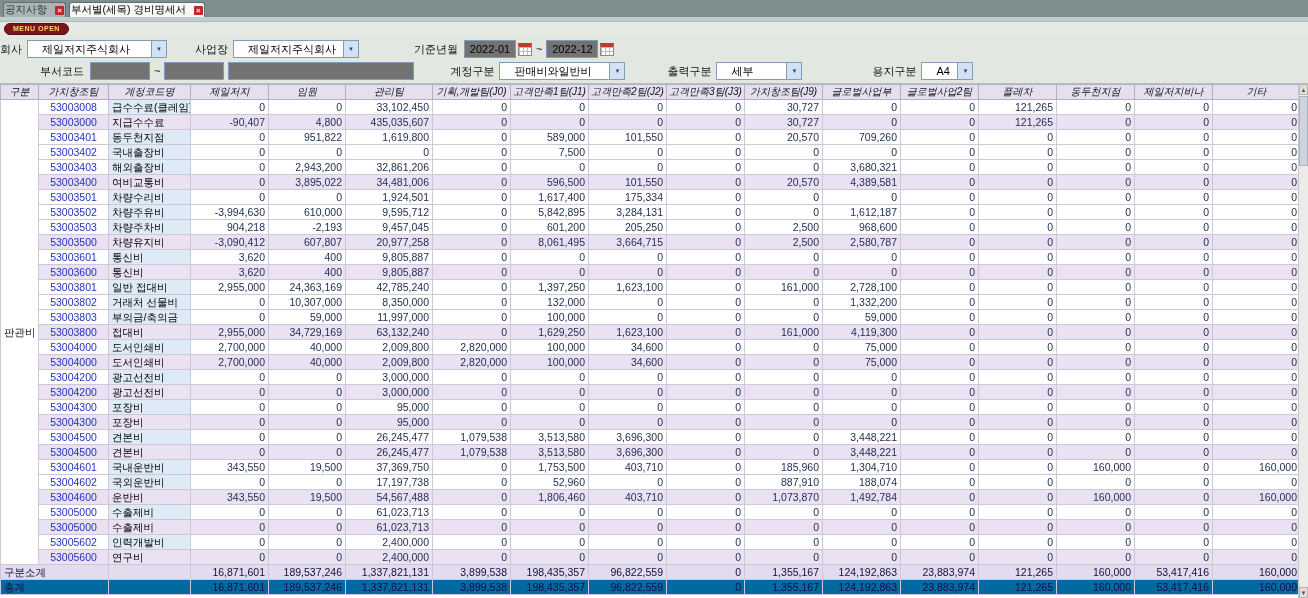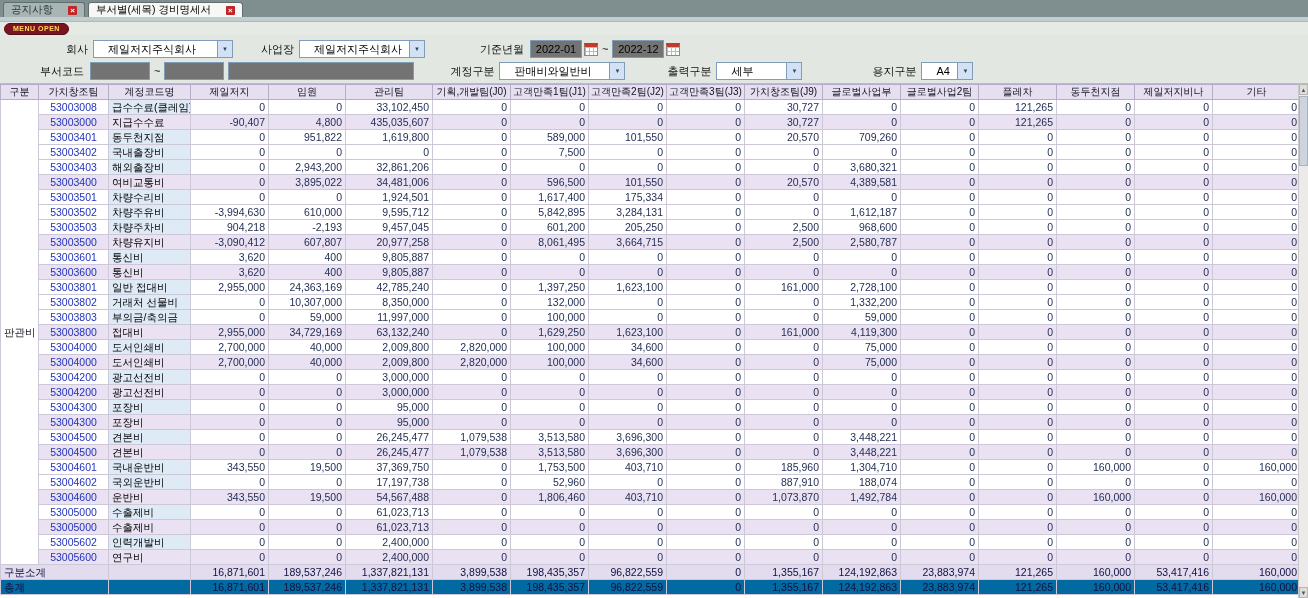--- a/index.html
+++ b/index.html
@@ -1,21 +1,21 @@
 <!DOCTYPE html>
 <html><head>
 <meta charset="utf-8">
 <style>
   * { box-sizing: border-box; margin:0; padding:0; }
   html,body { width:1308px; height:598px; overflow:hidden; }
   body { font-family:"Liberation Sans","DejaVu Sans",sans-serif; background:#eef0ee; font-size:11px; }
 
   
   .tabbar { height:17px; background:#7f8f90; display:flex; align-items:flex-end; padding-left:3px; gap:3px; }
-  .tab { display:inline-flex; align-items:center; gap:15px; height:15px; padding:0 7px; font-size:10.5px;
+  .tab { display:inline-flex; align-items:center; gap:8px; height:15px; padding:0 1px; font-size:10.5px;
          border:1px solid #5f6f70; border-bottom:none; border-radius:3px 3px 0 0; cursor:default; }
   .tab.inactive { background:#a9b5b5; color:#2e3a3a; }
   .tab.active { background:#f7f7f5; color:#000; }
   .tab-close { display:inline-block; width:9px; height:9px; background:#c22525; color:#fff; font-size:8px;
                line-height:9px; text-align:center; border-radius:1px; font-weight:bold; }
   .topstrip { height:5px; background:#c2cecd; border-bottom:1px solid #aeb9b8; }
 
   
   .menu-row { height:13px; background:#e6eae5; display:flex; align-items:center; padding-left:4px; }
   .menu-open { background:#7c1420; border:1px solid #550d15; color:#ffd95e; font-size:7px; font-weight:bold;
@@ -35,21 +35,21 @@
   .cal-icon { display:inline-block; width:14px; height:13px; background:#fff; border:1px solid #8a8a8a;
               border-top:4px solid #c23a2e; margin-left:2px;
               background-image:linear-gradient(#bbb 1px, transparent 1px), linear-gradient(90deg,#bbb 1px, transparent 1px);
               background-size:4px 4px; }
   .tilde { margin:0 4px; }
 
   
   .grid-wrap { position:relative; height:514px; background:#fff; overflow:hidden; }
   table { border-collapse:collapse; table-layout:fixed; width:1300px; }
   th { background:#e6dff0; border:1px solid #b5aecb; font-weight:normal; font-size:10px; height:14px;
-       padding:0 1px; white-space:nowrap; overflow:hidden; color:#101020; }
+       padding:0 1px; white-space:nowrap; overflow:hidden; color:#101020;font-style:italic; }
   td { border:1px solid #ccc8d8; height:14px; line-height:14px; font-size:10.5px; padding:0 3px;
        white-space:nowrap; overflow:hidden; }
   td.num { text-align:right; color:#1e2a50; }
   td.code { color:#2233bb; text-align:center; }
   tr.detail td { background:#fff; }
   tr.detail td.name { background:#dfeaf7; }
   tr.sum td { background:#eae2f2; }
   td.gubun { background:#ebe4f4; text-align:center; vertical-align:middle; color:#101020; }
   tr.subtotal td { background:#e3dbee; color:#101040; }
   tr.grand td { background:#0369a1; color:#101040; }
@@ -77,21 +77,21 @@
   </div>
 </div>
 <div class="topstrip"></div>
 
 <div class="menu-row">
   <span class="menu-open">MENU OPEN</span>
 </div>
 
 <div class="filters">
   <div class="frow">
-    <span class="flabel" style="margin-left:66px">회사</span>
+    <span class="flabel" style="">회사</span>
     <span class="dropdown" style="width:140px;margin-left:5px">
       <span class="dd-text">제일저지주식회사</span>
       <span class="dd-arrow">▼</span>
     </span>
     <span class="flabel" style="margin-left:28px">사업장</span>
     <span class="dropdown" style="width:126px;margin-left:5px">
       <span class="dd-text">제일저지주식회사</span>
       <span class="dd-arrow">▼</span>
     </span>
     <span class="flabel" style="margin-left:55px">기준년월</span>

